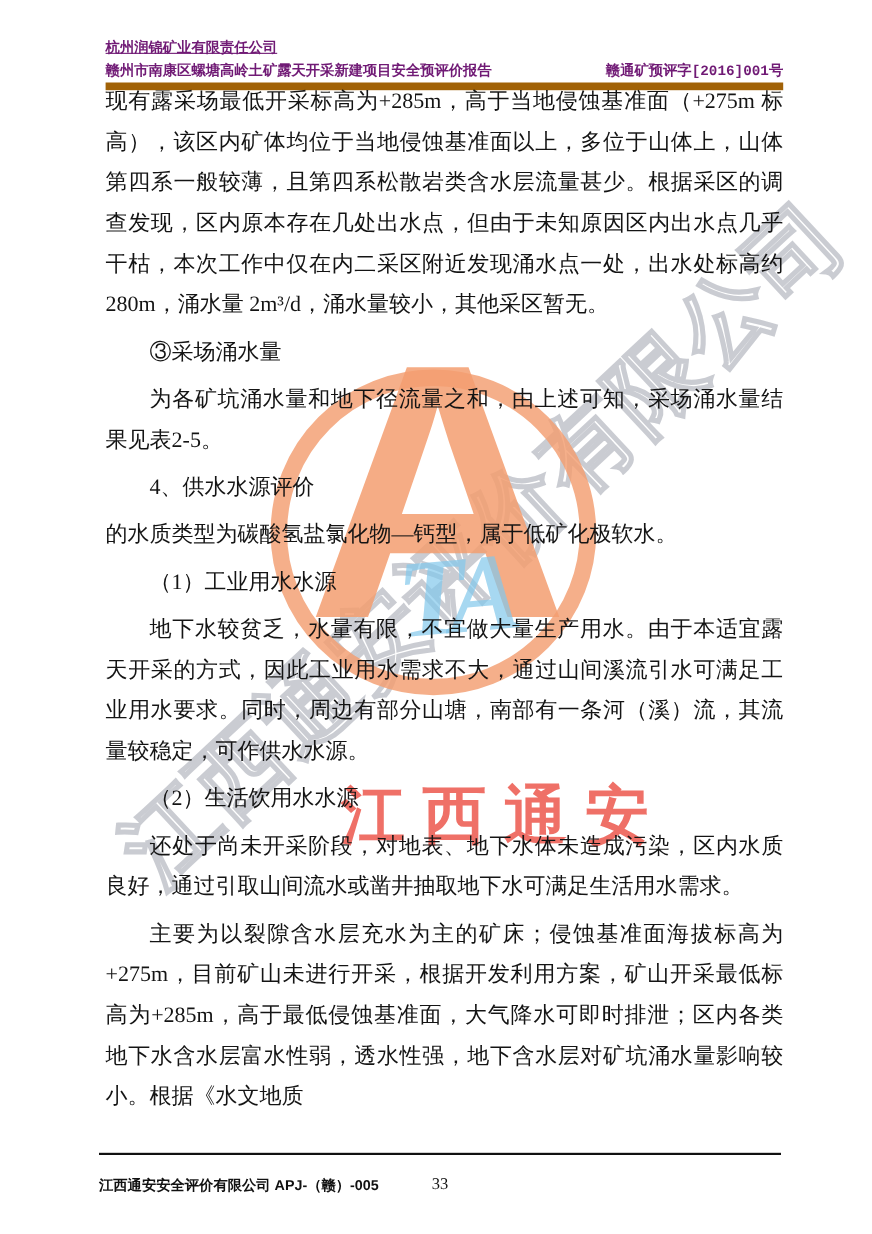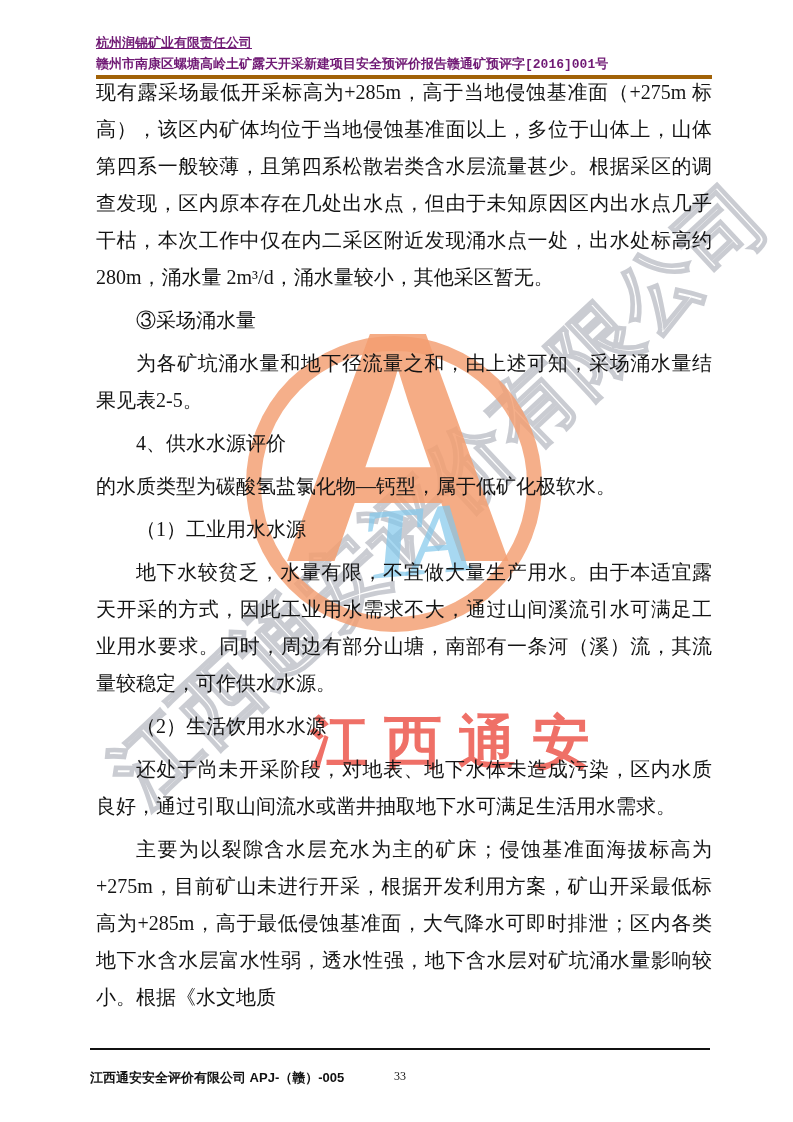--- a/index.html
+++ b/index.html
@@ -30,37 +30,37 @@
             font-size: 58px; line-height: 1.1; letter-spacing: 16px;
             color: rgba(233, 64, 52, 0.75); margin-left: 16px; }
 
   
   .content { position: relative; z-index: 1; }
 
   .hdr { position: absolute; left: 96px; right: 81px; top: 34px;
          font-family: Liberation Mono, monospace;
          font-weight: 700; font-size: 13px; color: #701a75; }
   .hdr-line1 { text-decoration: underline; display: inline-block; margin-bottom: 3px; }
-  .hdr-row2 { display: flex; align-items: flex-end;
-              border-bottom: 4px solid #a16207; padding-bottom: 2px; }
+  .hdr-row2 { display: flex; justify-content: space-between; align-items: flex-end;
+              border-bottom: 7px solid #a16207; padding-bottom: 2px; }
   .hdr-row2 .t { font-size: 13px; }
 
   .bodytext { position: absolute; left: 96px; width: 616px; top: 68px;
               font-size: 20px; line-height: 37px; text-align: justify; }
   .para { margin: 6px 0; }
   .para.indent { text-indent: 2em; }
 
   .ftr { position: absolute; left: 90px; right: 83px; top: 1048px;
          border-top: 2px solid #111; padding-top: 19px;
          font-family: "Liberation Sans", "DejaVu Sans", sans-serif;
          font-weight: 700; font-size: 13px; color: #111; }
   .ftr-inner { position: relative; }
   .ftr-company { display: inline-block; }
   .ftr-page { position: absolute; left: 50%; transform: translateX(-50%); top: 0;
-              font-family: "Liberation Serif", serif; font-weight: 400; font-size: 12px; }
+              font-family: "Liberation Serif", serif; font-weight: 400; font-size: 15px; }
 </style>
 </head>
 <body>
 
 <div class="page">
 
   <div class="wm-layer">
     <div class="wm-diagonal">江西通安评价有限公司</div>
     <div class="wm-ring"></div>
     <div class="wm-logo-a">A</div>

